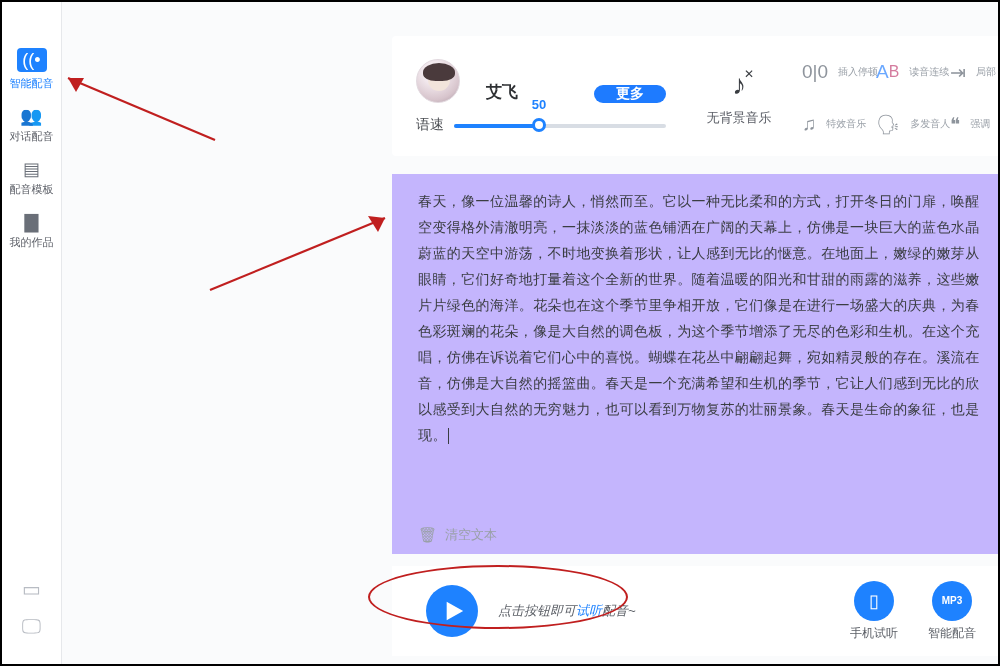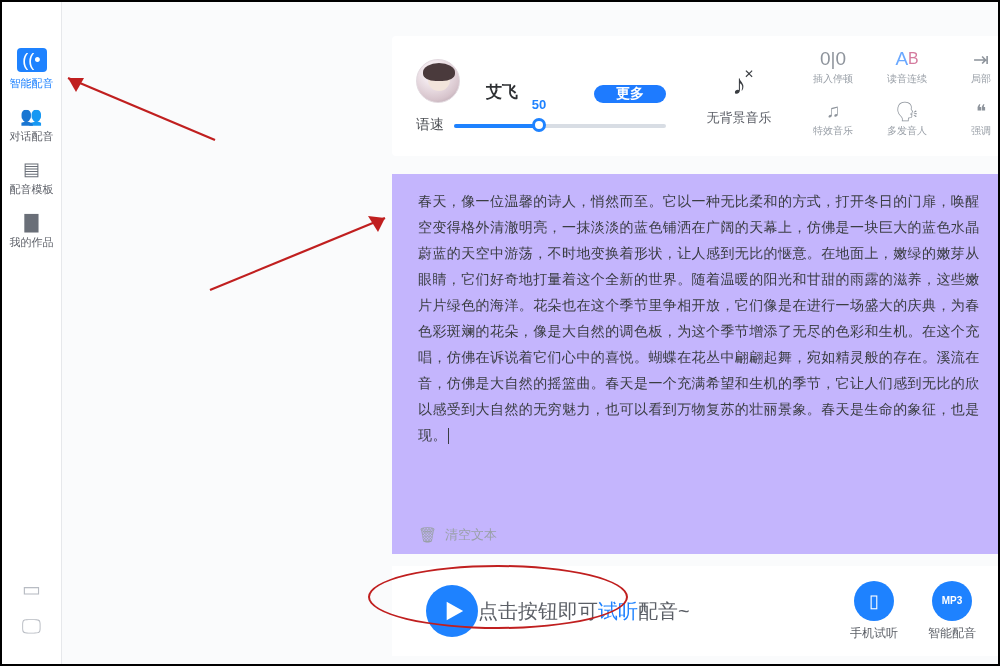--- a/index.html
+++ b/index.html
@@ -162,21 +162,21 @@
 
   .tools-grid {
     margin-left: auto;
     display: grid;
     grid-template-columns: repeat(3, 62px);
     grid-template-rows: 48px 48px;
     gap: 4px 12px;
     padding-right: 0;
   }
   .tool {
-    display:flex; flex-direction:column; align-items:center; gap:2px;
+    display:flex; flex-direction:row; align-items:center; gap:10px;
     cursor:pointer;
   }
   .tool .t-ico { font-size: 19px; color:#8e949c; height:22px; display:flex; align-items:center;}
   .tool .t-lab { font-size: 10px; color: var(--grey-light); white-space:nowrap; }
 
   
   .text-card {
     position:absolute;
     left: 330px; right: 0; top: 172px; bottom: 110px;
     background:#c4b5fd;
@@ -209,21 +209,21 @@
     display:flex; align-items:center;
     padding: 0 22px 0 34px;
   }
   .play-btn {
     width: 52px; height:52px; border-radius:50%;
     background: var(--blue); color:#fff;
     display:flex; align-items:center; justify-content:center;
     cursor:pointer;
   }
   .play-btn svg { width:22px; height:22px; fill:#fff; margin-left:3px;}
-  .play-hint { font-size: 20px; color:#5b5f66; }
+  .play-hint { margin-left: 20px; font-size: 13px; color:#5b5f66;font-style:italic; }
   .play-hint .try { color: var(--blue); }
 
   .bottom-actions {
     margin-left:auto;
     display:flex; gap: 30px;
   }
   .b-action {
     display:flex; flex-direction:column; align-items:center; gap:4px;
     cursor:pointer;
   }

